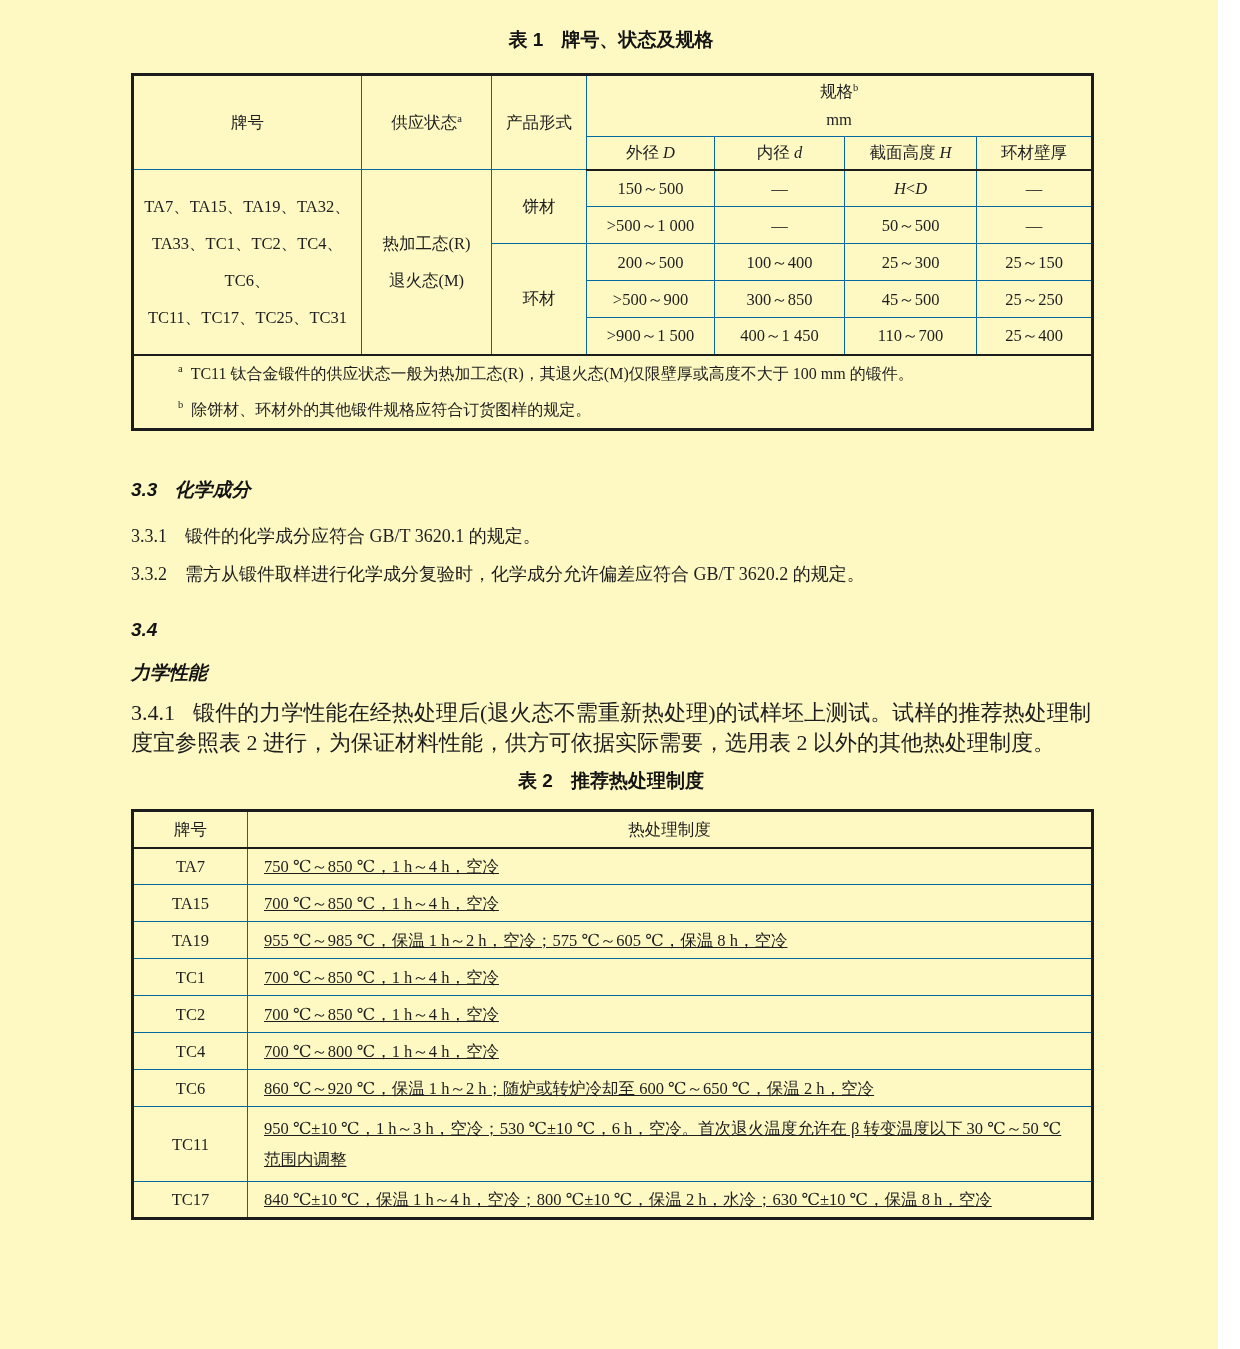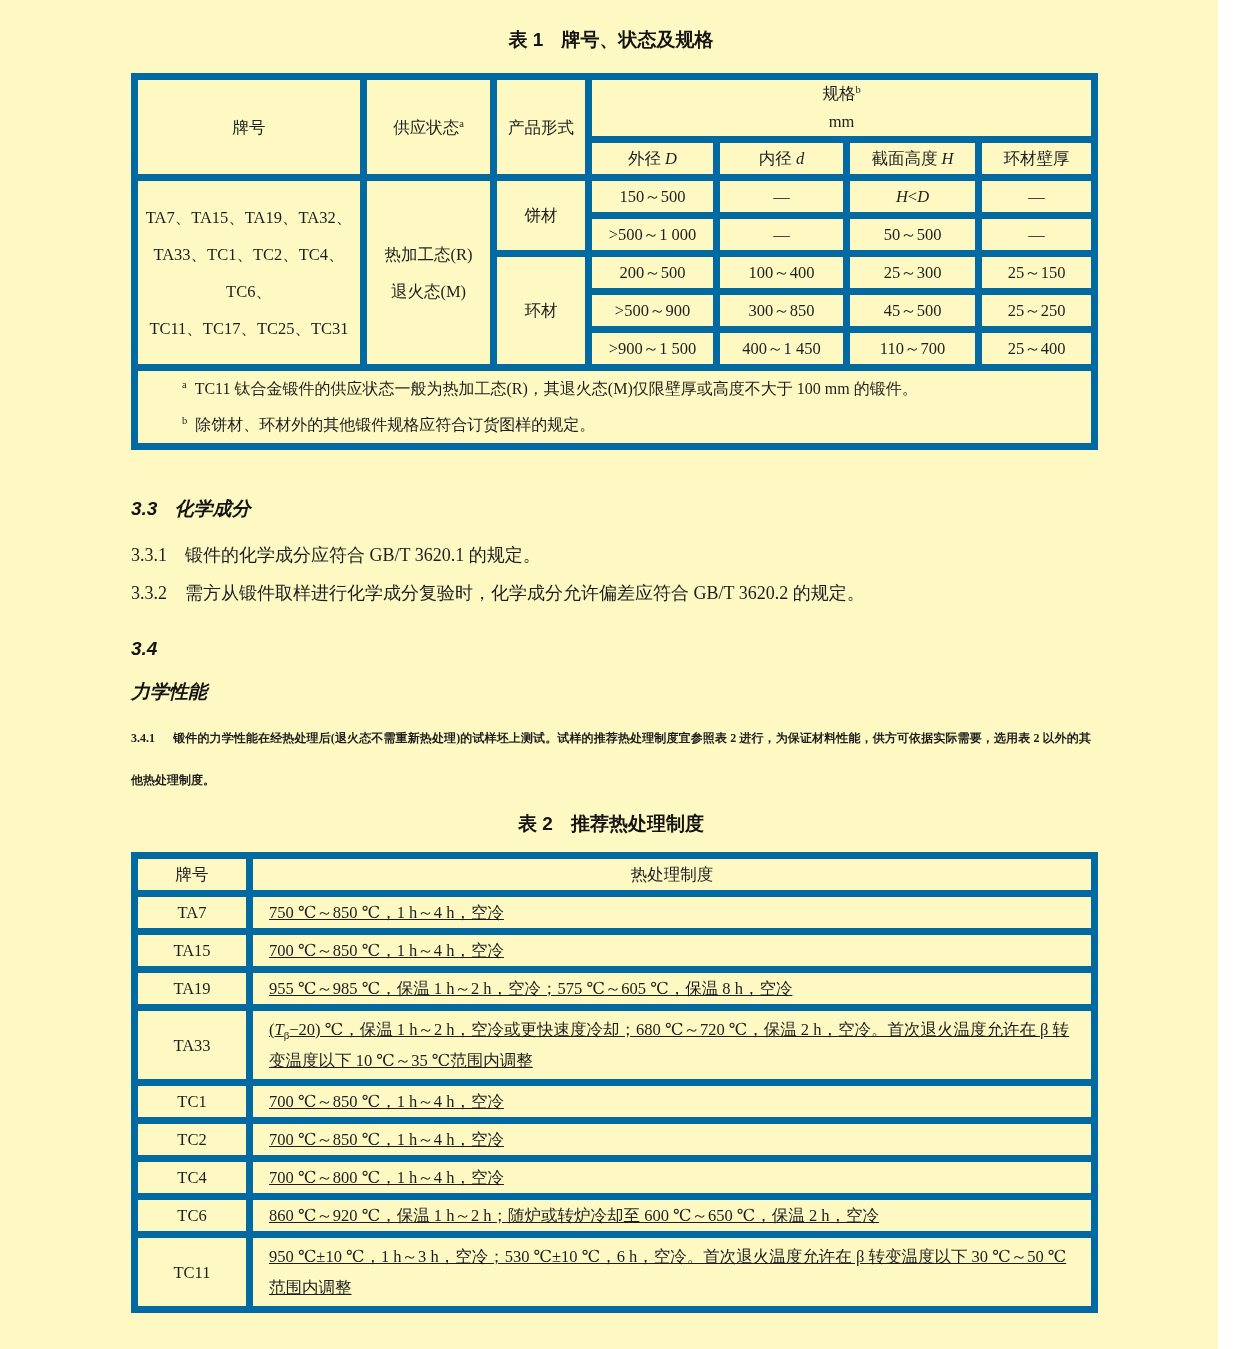--- a/index.html
+++ b/index.html
@@ -15,21 +15,21 @@
     display:flex; justify-content:center; align-items:baseline; gap:18px;
     font-family:"Liberation Sans","DejaVu Sans",sans-serif;
     font-weight:700; font-size:19px; line-height:25px; color:#141414;
   }
   .cap1 { margin-top:27px; }
   .cap2 { margin-top:10px; margin-bottom:0; }
 
   table { border-collapse:collapse; width:960px; table-layout:fixed; }
   .t { border:3px solid #1c1c1c; font-size:16.5px; }
   .t td, .t th {
-    border:7px solid #0369a1; text-align:center; vertical-align:middle;
+    border:1px solid #0369a1; text-align:center; vertical-align:middle;
     font-weight:normal; padding:0 6px; line-height:31px;
   }
   #t1 { margin-top:21px; }
   #t2 { margin-top:16px; }
 
   tr.r62 { height:62px; }
   tr.r33 { height:33px; }
   tr.r37 { height:37px; }
   tr.r75 { height:75px; }
   tr.r77 { height:75px; }
@@ -52,21 +52,21 @@
     display:flex; gap:17px; align-items:baseline;
     font-family:"Liberation Sans","DejaVu Sans",sans-serif;
     font-weight:700; font-size:19px; line-height:26px; color:#141414;font-style:italic;
   }
   .sh33 { margin-top:46px; }
   .sh34 { margin-top:24px;flex-direction:column; }
 
   .clause { font-size:18px; line-height:38px; text-align:justify; }
   .c1 { margin-top:14px; }
   .clause .cn, .para .cn { margin-right:18px; }
-  .para { font-size:12px; line-height:42px; text-align:justify; margin-top:12px;font-weight:bold; }
+  .para { font-size:22px; line-height:30px; text-align:justify; margin-top:12px; }
 
   #t2 .regime { text-align:left; padding:0 16px;text-decoration:underline; }
   #t2 th.h-grade, #t2 th.h-regime { font-weight:normal; }
 </style>
 </head>
 <body>
 
 <div class="page">
   <div class="doc">
 
@@ -198,24 +198,20 @@
     <td>TA15</td>
     <td class="regime"><span>700 ℃～850 ℃，1 h～4 h，空冷</span></td>
   </tr>
 
   <tr class="r37">
     <td>TA19</td>
     <td class="regime"><span>955 ℃～985 ℃，保温 1 h～2 h，空冷；575 ℃～605 ℃，保温 8 h，空冷</span></td>
   </tr>
 
 
-  <tr class="r75">
-    <td>TA33</td>
-    <td class="regime"><span>(</span><i class="v">T</i><sub>β</sub><span>−20) ℃，保温 1 h～2 h，空冷或更快速度冷却；680 ℃～720 ℃，保温 2 h，空冷。首次退火温度允许在 β 转变温度以下 10 ℃～35 ℃范围内调整</span></td>
-  </tr>
 
   <tr class="r37">
     <td>TC1</td>
     <td class="regime"><span>700 ℃～850 ℃，1 h～4 h，空冷</span></td>
   </tr>
 
   <tr class="r37">
     <td>TC2</td>
     <td class="regime"><span>700 ℃～850 ℃，1 h～4 h，空冷</span></td>
   </tr>
@@ -228,17 +224,21 @@
   <tr class="r37">
     <td>TC6</td>
     <td class="regime"><span>860 ℃～920 ℃，保温 1 h～2 h；随炉或转炉冷却至 600 ℃～650 ℃，保温 2 h，空冷</span></td>
   </tr>
 
   <tr class="r75">
     <td>TC11</td>
     <td class="regime"><span>950 ℃±10 ℃，1 h～3 h，空冷；530 ℃±10 ℃，6 h，空冷。首次退火温度允许在 β 转变温度以下 30 ℃～50 ℃范围内调整</span></td>
   </tr>
 
+  <tr class="r37">
+    <td>TC17</td>
+    <td class="regime"><span>840 ℃±10 ℃，保温 1 h～4 h，空冷；800 ℃±10 ℃，保温 2 h，水冷；630 ℃±10 ℃，保温 8 h，空冷</span></td>
+  </tr>
 </tbody>
     </table>
 
   </div>
 </div>
 
 </body></html>

